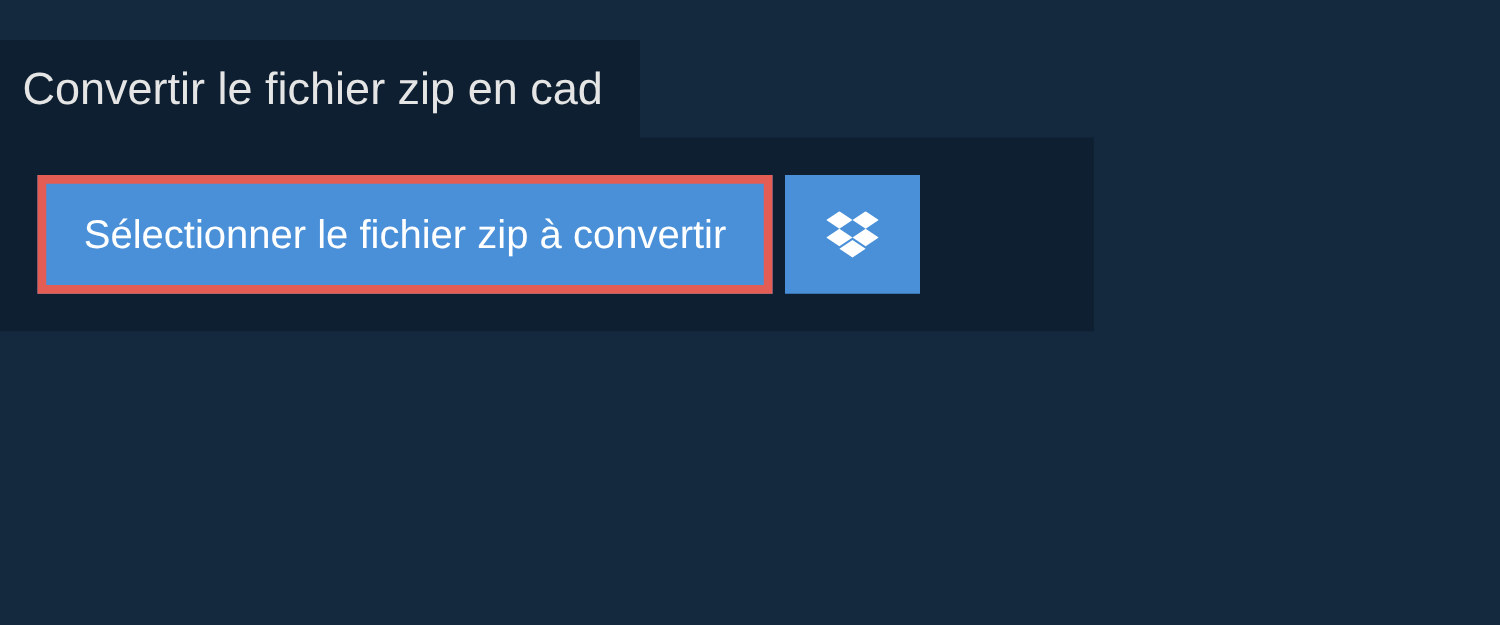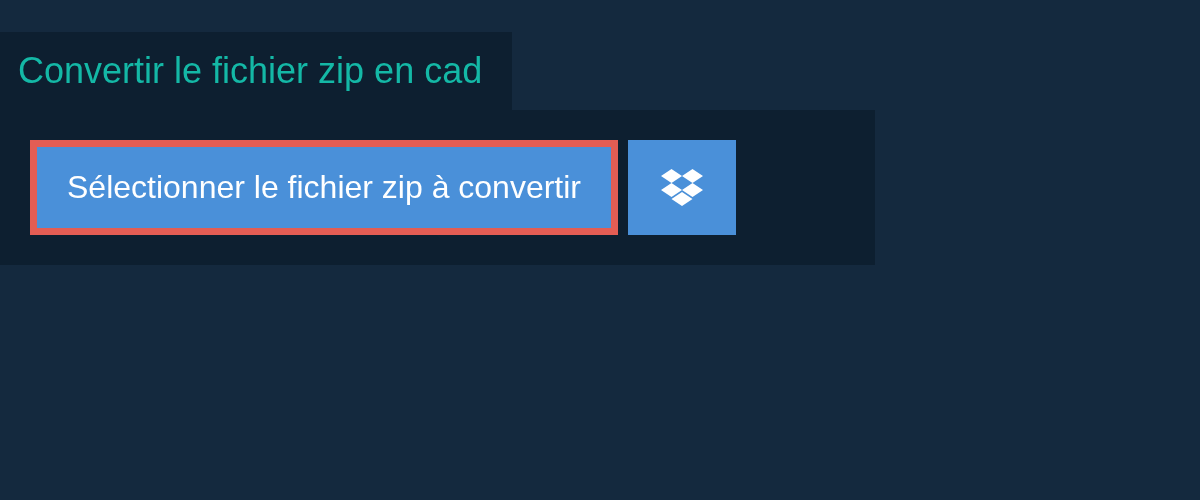--- a/index.html
+++ b/index.html
@@ -14,21 +14,21 @@
       font-family: -apple-system, BlinkMacSystemFont, "Segoe UI", Arial, sans-serif;
       overflow: hidden;
     }
     .tab-header {
       display: inline-block;
       background-color: #0d1f30;
       padding: 18px 30px 18px 18px;
       margin-top: 32px;
     }
     .tab-title {
-      color: #14b8a6;
+      color: #e5e5e5;
       font-size: 36px;
       font-weight: 300;
       text-align: right;
     }
     .content-panel {
       background-color: #0d1f30;
       padding: 30px;
       width: 875px;
     }
     .button-row {

